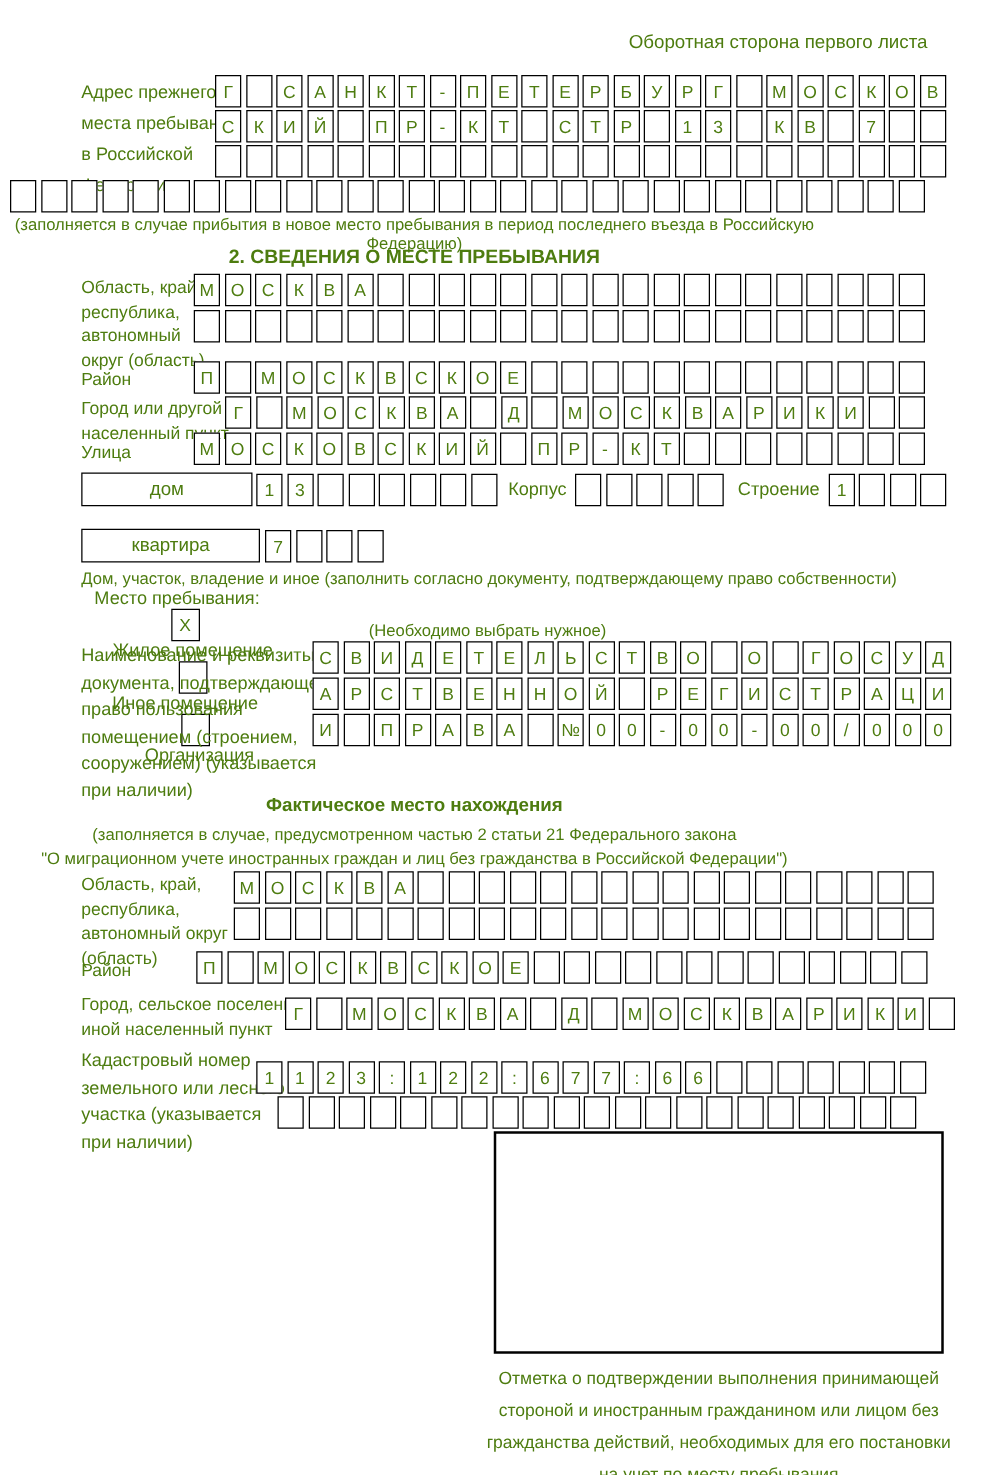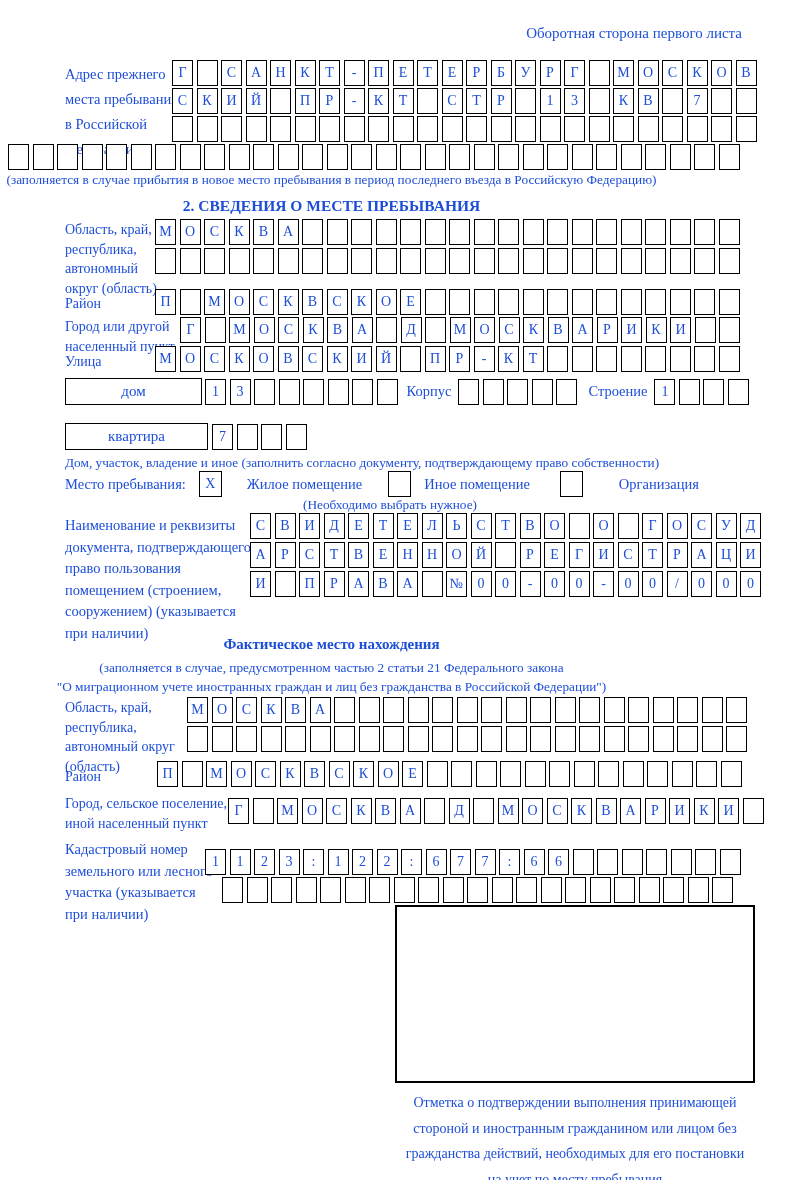--- a/index.html
+++ b/index.html
@@ -1,17 +1,17 @@
 <!DOCTYPE html>
 <html><head>
 <meta charset="utf-8">
 <style>
   html,body{margin:0;padding:0;background:#ffffff;}
-  .page{position:relative;width:800px;height:1180px;background:#ffffff;color:#1d4ed8;
-        font-family:Liberation Serif, serif;overflow:hidden;}
+  .page{position:relative;width:800px;height:1180px;background:#ffffff;color:#4d7c0f;
+        font-family:Liberation Sans, sans-serif;overflow:hidden;}
   .abs{position:absolute;}
   .lbl{font-size:14px;line-height:19.5px;white-space:pre-line;}
   .lbl-wide{font-size:14.5px;line-height:25px;white-space:pre-line;}
   .lbl-doc{font-size:14.5px;line-height:21.5px;white-space:pre-line;}
   .cellrow{display:flex;gap:3.5px;}
   .cell{flex:0 0 auto;width:21px;height:26px;box-sizing:border-box;border:1.7px solid #000;
         display:flex;align-items:center;justify-content:center;font-size:14px;background:#fff;}
   .bigbox{height:27px;box-sizing:border-box;border:1.7px solid #000;display:flex;
           align-items:center;justify-content:center;font-size:15px;background:#fff;}
   .center{left:0;width:663px;text-align:center;}
@@ -319,21 +319,21 @@
   <div class="abs flexrow" style="left:65px;top:423px;">
     <div class="bigbox" style="width:143px;">квартира</div>
     <div class="cellrow" style="margin-left:4px;">
         <span class="cell">7</span>
         <span class="cell"></span>
         <span class="cell"></span>
         <span class="cell"></span>
       </div>
   </div>
 
-  <div class="abs flexrow" style="left:65px;top:471px;">
+  <div class="abs flexrow" style="left:65px;top:471px;flex-direction:column;">
     <span class="inline-lbl">Место пребывания:</span>
     <span class="cell" style="margin-left:13px;width:23px;">X</span>
     <span class="inline-lbl" style="margin-left:25px;">Жилое помещение</span>
     <span class="cell" style="margin-left:26px;width:23px;"></span>
     <span class="inline-lbl" style="margin-left:13px;">Иное помещение</span>
     <span class="cell" style="margin-left:30px;width:23px;"></span>
     <span class="inline-lbl" style="margin-left:36px;">Организация</span>
   </div>
   <div class="abs note" style="left:180px;top:497px;width:420px;text-align:center;">(Необходимо выбрать нужное)</div>
 

